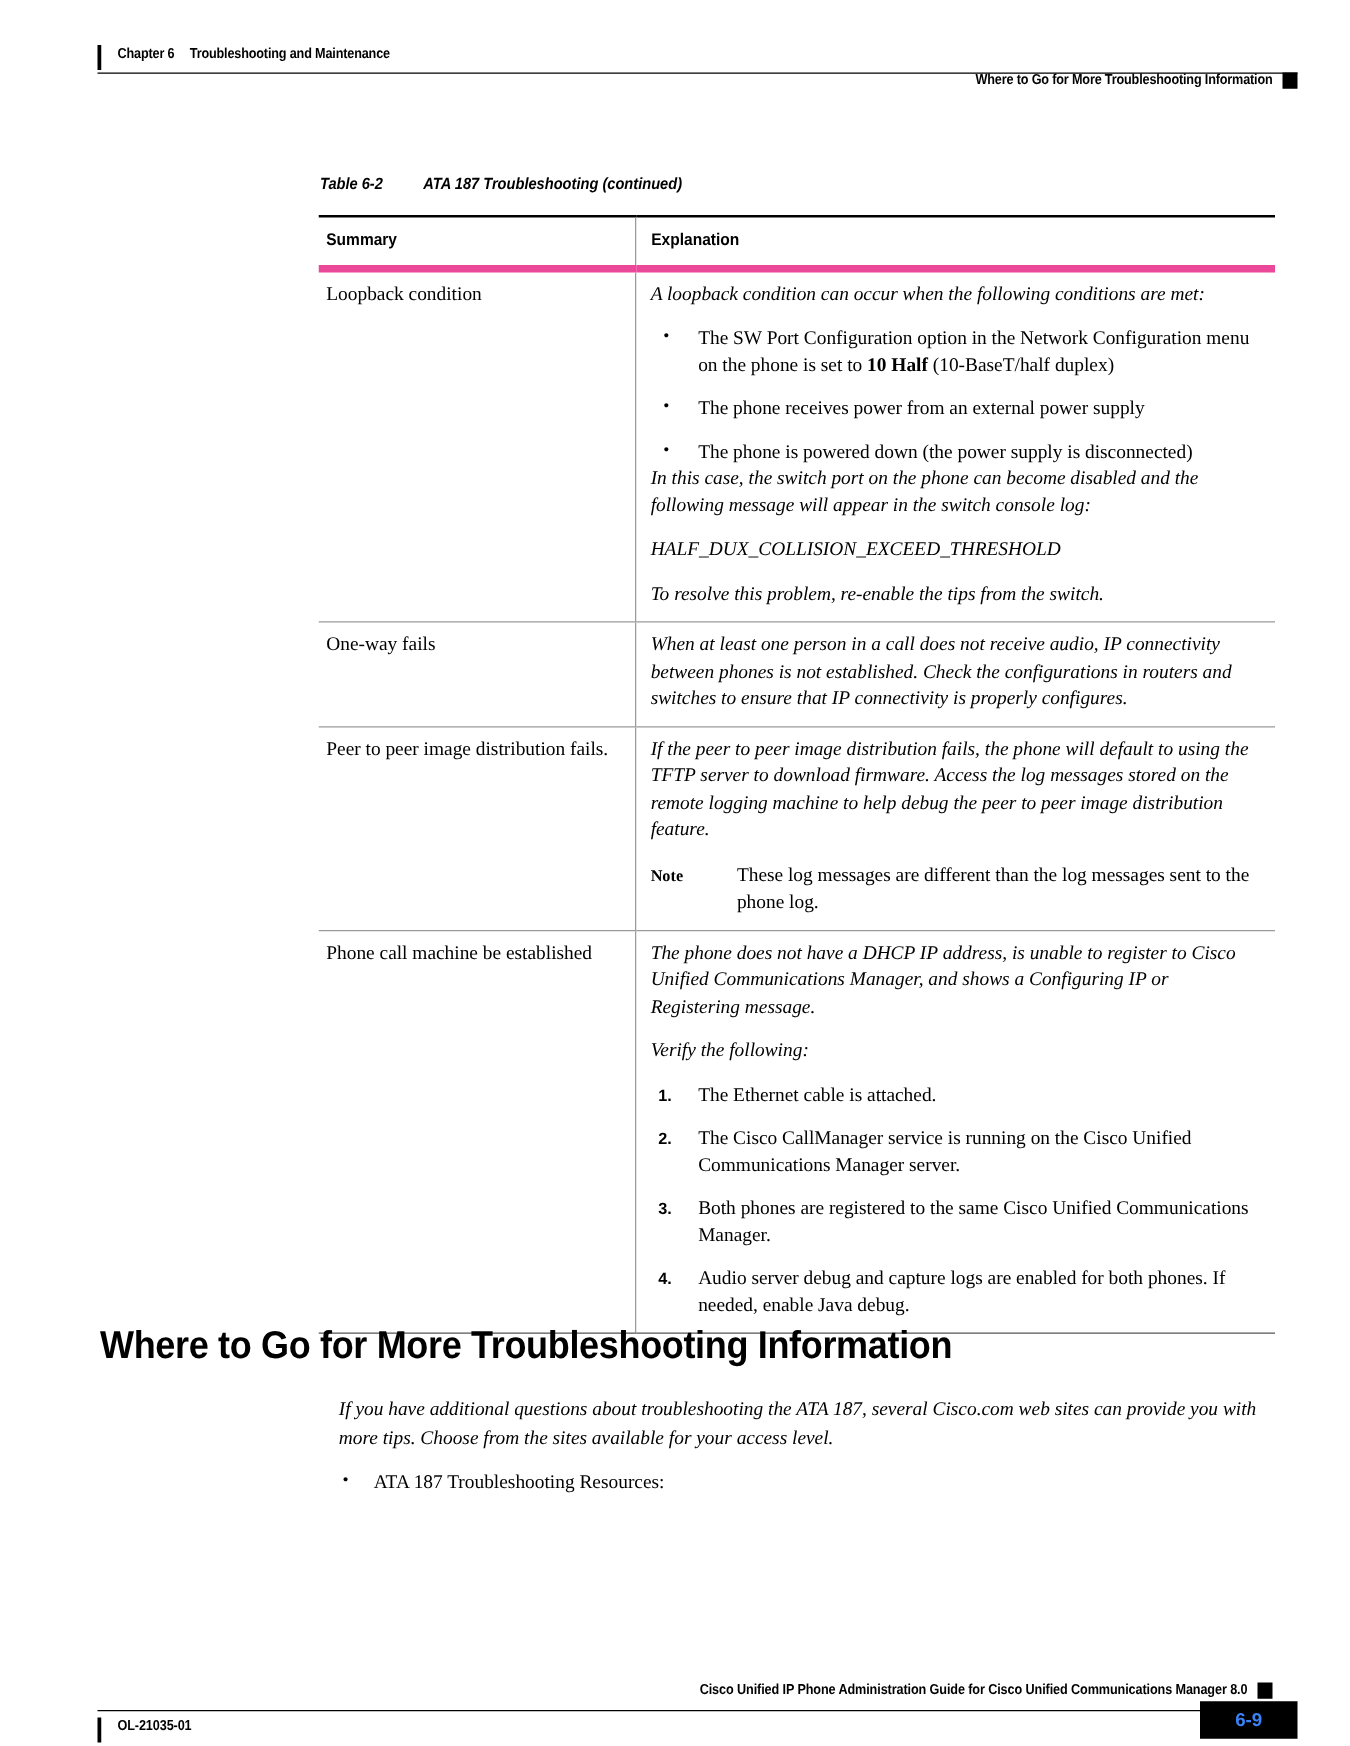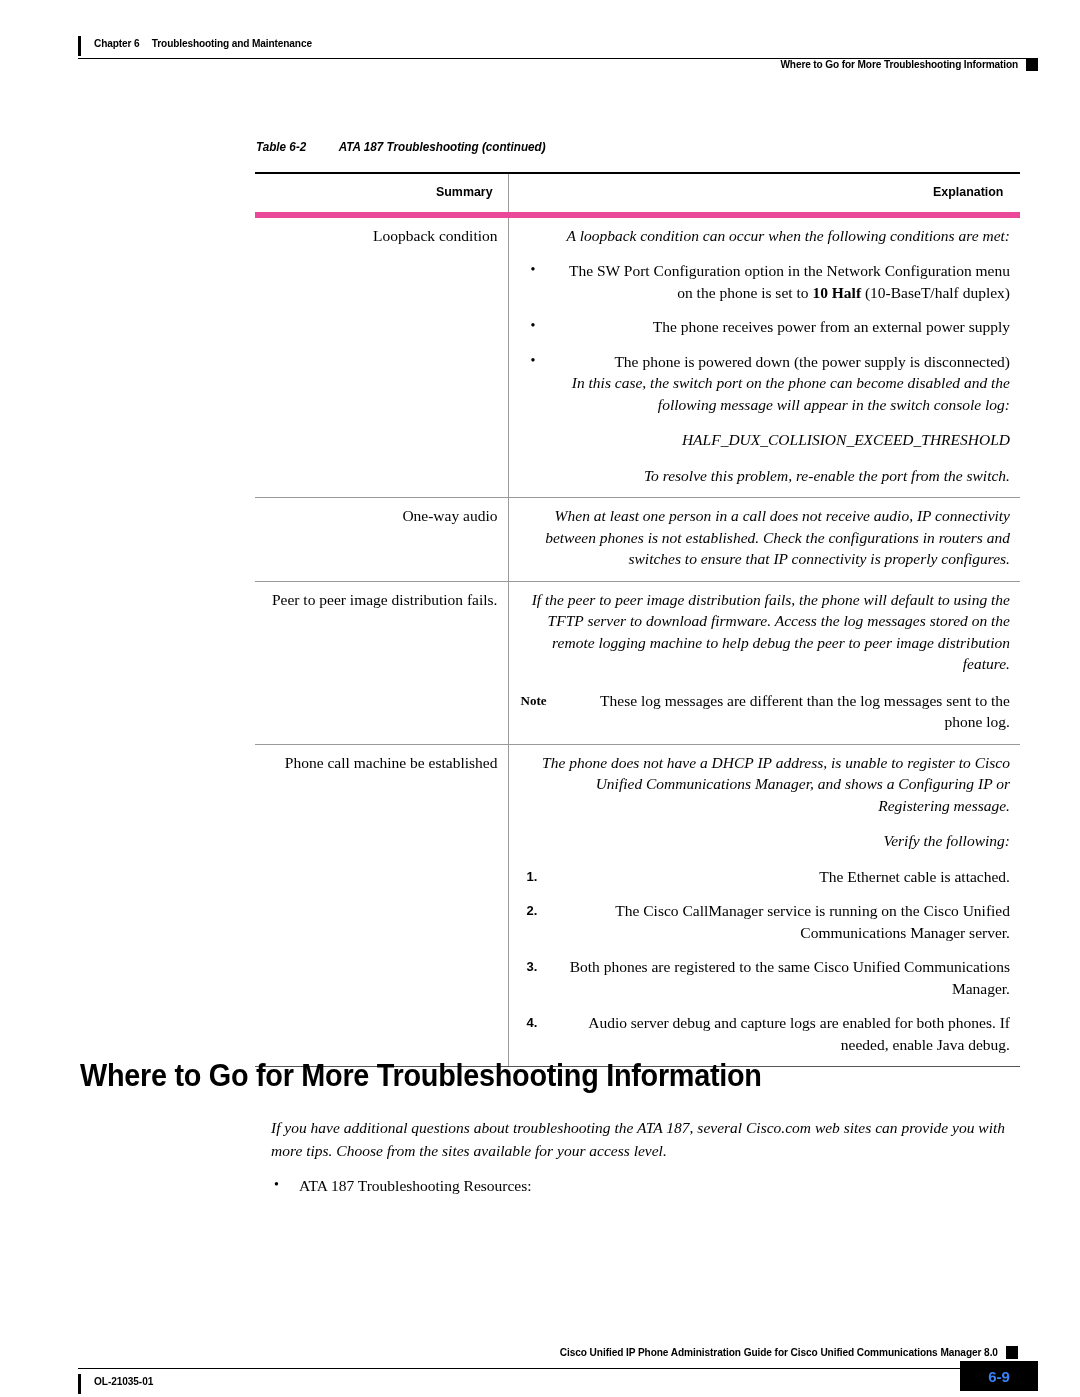--- a/index.html
+++ b/index.html
@@ -103,21 +103,21 @@
     width: 765px;
     border-collapse: collapse;
     table-layout: fixed;
   }
   .tbl td, .tbl th {
     vertical-align: top;
     padding: 7px 10px 11px 6px;
     font-size: 15.5px;
     line-height: 21.5px;
     border-top: 1px solid #9a9a9a;
-    text-align: right;
+    text-align: left;
   }
   .tbl col.c1 { width: 253px; }
   .tbl col.c2 { width: 512px; }
   .tbl .colsep { border-left: 1px solid #9a9a9a; padding-left: 12px; }
 
   .tbl thead th {
     font-family: "Liberation Sans", sans-serif;
     font-weight: bold;
     font-size: 13.5px;
     border-top: 2px solid #000;
@@ -325,26 +325,26 @@
             </li>
             <li>
               <span class="mk">•</span><span>The phone receives power from an external power supply</span>
             </li>
             <li>
               <span class="mk">•</span><span>The phone is powered down (the power supply is disconnected)</span>
             </li>
           </ul>
           <p class="para">In this case, the switch port on the phone can become disabled and the following message will appear in the switch console log:</p>
           <p class="para">HALF_DUX_COLLISION_EXCEED_THRESHOLD</p>
-          <p class="para">To resolve this problem, re-enable the port from the switch.</p>
+          <p class="para">To resolve this problem, re-enable the tips from the switch.</p>
         </td>
       </tr>
 
       <tr>
-        <td>One-way audio</td>
+        <td>One-way fails</td>
         <td class="colsep">
           <p class="para">When at least one person in a call does not receive audio, IP connectivity between phones is not established. Check the configurations in routers and switches to ensure that IP connectivity is properly configures.</p>
         </td>
       </tr>
 
       <tr>
         <td>Peer to peer image distribution fails.</td>
         <td class="colsep">
           <p class="para">If the peer to peer image distribution fails, the phone will default to using the TFTP server to download firmware. Access the log messages stored on the remote logging machine to help debug the peer to peer image distribution feature.</p>
           <div class="notebox">

